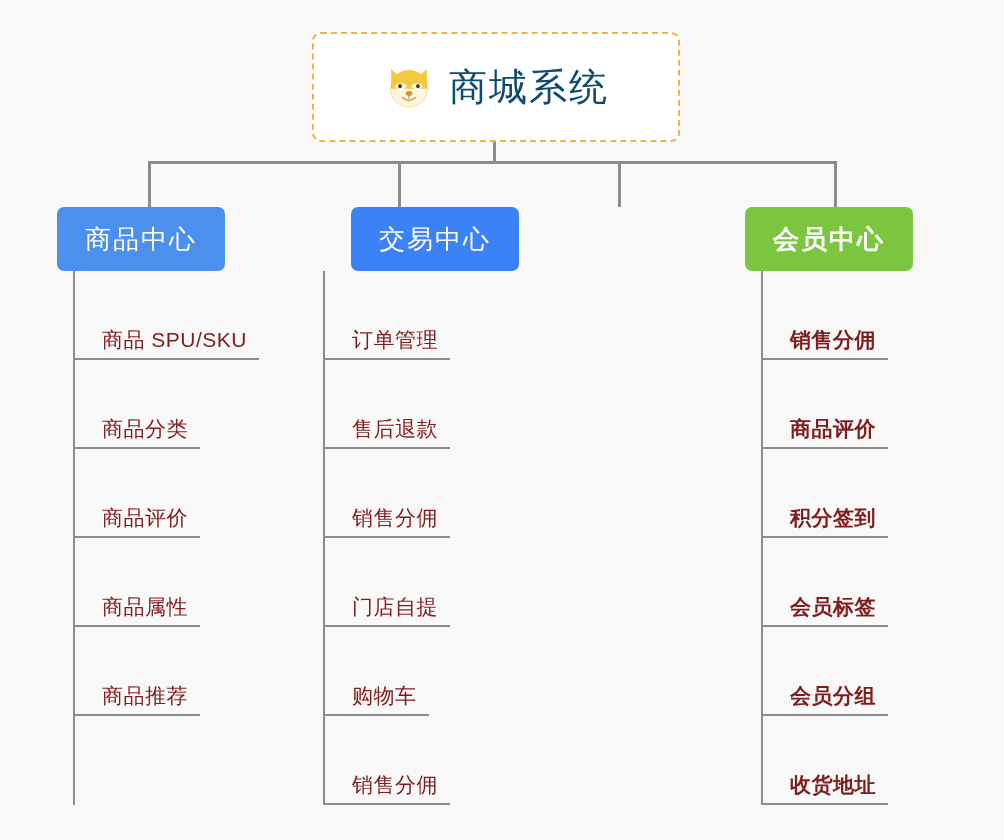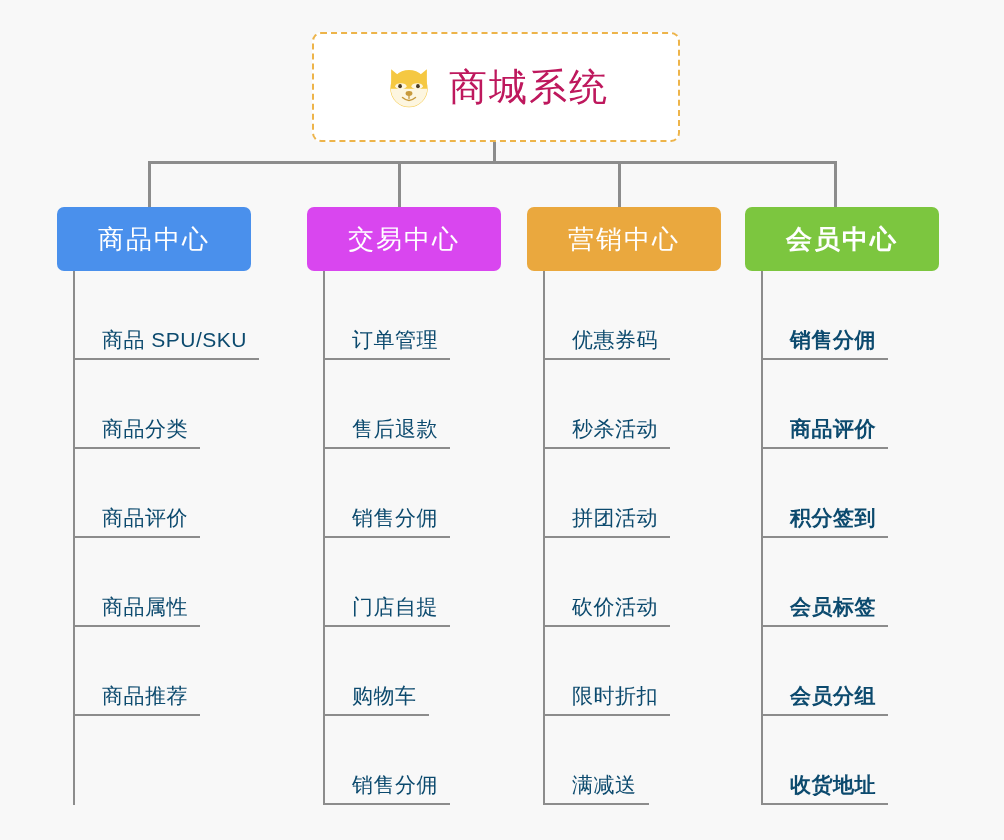--- a/index.html
+++ b/index.html
@@ -35,21 +35,21 @@
     gap: 14px;
   }
   .root-emoji {
     width: 52px;
     height: 52px;
     flex: 0 0 auto;
     display: block;
   }
   .root-title {
     font-size: 38px;
-    color: #be185d;
+    color: #0c4a6e;
     letter-spacing: 2px;
     line-height: 1;
     white-space: nowrap;
   }
 
   
   .conn {
     position: absolute;
     background: #8c8c8c;
   }
@@ -72,21 +72,21 @@
   }
 
   
   .column {
     position: absolute;
     top: 207px;
     width: 186px;
   }
 
   .cat-header {
-    width: 194px;
+    width: 168px;
     height: 64px;
     border-radius: 7px;
     display: flex;
     align-items: center;
     justify-content: center;
     color: #ffffff;
     font-size: 26px;
     letter-spacing: 2px;
     line-height: 1;
     user-select: none;
@@ -107,21 +107,21 @@
   }
   .leaf {
     position: relative;
     height: 89px;
     display: flex;
     align-items: flex-end;
   }
   .leaf-label {
     display: inline-block;
     font-size: 21px;
-    color: #0c4a6e;
+    color: #7f1d1d;
     line-height: 1.25;
     white-space: nowrap;
     padding: 0 12px 5px 28px;
     border-bottom: 2px solid #8c8c8c;
     letter-spacing: 0.5px;
   }
 </style>
 </head>
 <body style="background: rgb(248, 248, 248);">
 
@@ -169,21 +169,21 @@
       <div class="leaf">
           <span class="leaf-label">商品属性</span>
         </div>
       <div class="leaf">
           <span class="leaf-label">商品推荐</span>
         </div>
     </div>
   </div>
 
   <div class="column" style="left:307px;">
-    <div class="cat-header" style="background: #d946ef;">
+    <div class="cat-header" style="background: #3b82f6; margin-left: 44px;">
       <span>交易中心</span>
     </div>
     <div class="leaf-stack">
       <div class="spine" style="height: 534px;"></div>
       <div class="leaf">
           <span class="leaf-label">订单管理</span>
         </div>
       <div class="leaf">
           <span class="leaf-label">售后退款</span>
         </div>
@@ -195,46 +195,20 @@
         </div>
       <div class="leaf">
           <span class="leaf-label">购物车</span>
         </div>
       <div class="leaf">
           <span class="leaf-label">销售分佣</span>
         </div>
     </div>
   </div>
 
-  <div class="column" style="left:527px;">
-    <div class="cat-header" style="background: rgb(234, 168, 62);">
-      <span>营销中心</span>
-    </div>
-    <div class="leaf-stack">
-      <div class="spine" style="height: 534px;"></div>
-      <div class="leaf">
-          <span class="leaf-label">优惠券码</span>
-        </div>
-      <div class="leaf">
-          <span class="leaf-label">秒杀活动</span>
-        </div>
-      <div class="leaf">
-          <span class="leaf-label">拼团活动</span>
-        </div>
-      <div class="leaf">
-          <span class="leaf-label">砍价活动</span>
-        </div>
-      <div class="leaf">
-          <span class="leaf-label">限时折扣</span>
-        </div>
-      <div class="leaf">
-          <span class="leaf-label">满减送</span>
-        </div>
-    </div>
-  </div>
 
   <div class="column" style="left:745px;font-weight:bold;">
     <div class="cat-header" style="background: rgb(124, 198, 63);">
       <span>会员中心</span>
     </div>
     <div class="leaf-stack">
       <div class="spine" style="height: 534px;"></div>
       <div class="leaf">
           <span class="leaf-label">销售分佣</span>
         </div>

